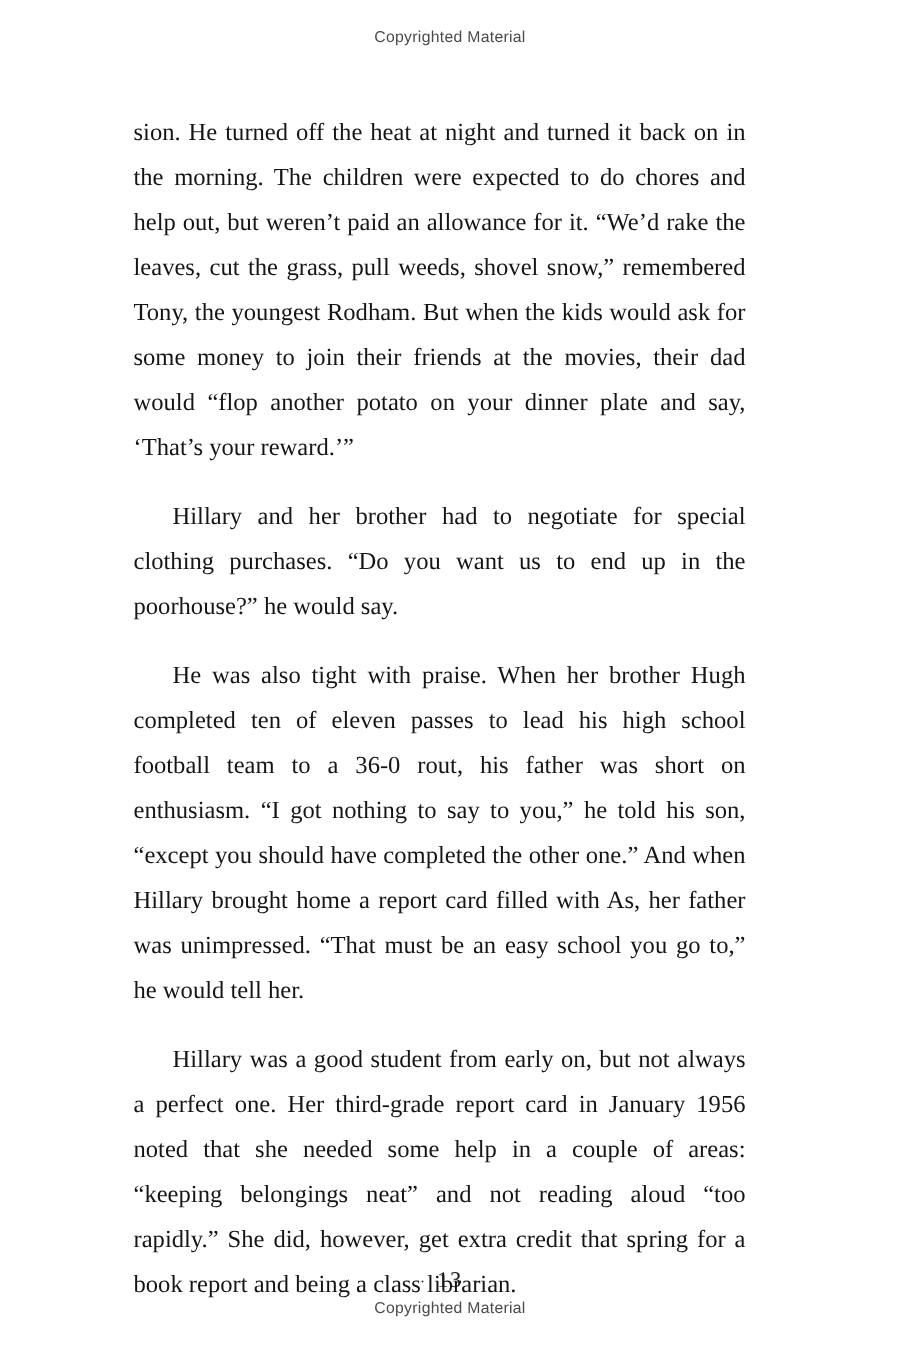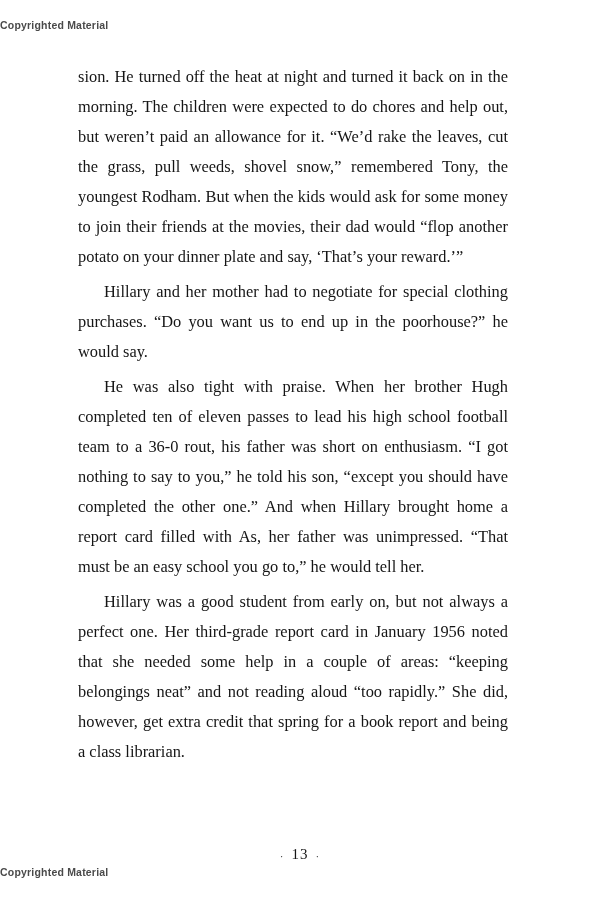--- a/index.html
+++ b/index.html
@@ -17,41 +17,40 @@
   .page {
     position: relative;
     width: 600px;
     height: 900px;
     box-sizing: border-box;
   }
   .watermark {
     position: absolute;
     left: 0;
     width: 600px;
-    text-align: left;
+    text-align: center;
     font-family: "Liberation Sans", sans-serif;
     font-size: 10.5px;
     letter-spacing: 0.2px;
     color: #4a4a4a;
-    font-weight: bold;
   }
   .watermark-top {
     top: 19px;
   }
   .watermark-bottom {
     top: 866px;
   }
   .body-text {
     position: absolute;
     left: 73px;
     top: 57px;
     width: 440px;
   }
   p.para {
-    margin: 5px;
+    margin: 16px;
     font-size: 16.4px;
     line-height: 30px;
     text-align: justify;
     text-justify: inter-word;
     hyphens: manual;
     color: #151515;
   }
   p.para.indent {
     text-indent: 26px;
   }
@@ -77,21 +76,21 @@
 </style>
 </head>
 <body>
 
 <div class="page">
 
   <div class="watermark watermark-top">Copyrighted Material</div>
 
   <div class="body-text">
     <p class="para">sion. He turned off the heat at night and turned it back on in the morning. The children were expected to do chores and help out, but weren’t paid an allowance for it. “We’d rake the leaves, cut the grass, pull weeds, shovel snow,” remembered Tony, the youngest Rodham. But when the kids would ask for some money to join their friends at the movies, their dad would “flop another potato on your dinner plate and say, ‘That’s your reward.’”</p>
-    <p class="para indent">Hillary and her mother had to negotiate for special clothing purchases. “Do you want us to end up in the poorhouse?” he would say.</p>
+    <p class="para indent">Hillary and her brother had to negotiate for special clothing purchases. “Do you want us to end up in the poorhouse?” he would say.</p>
     <p class="para indent">He was also tight with praise. When her brother Hugh completed ten of eleven passes to lead his high school football team to a 36-0 rout, his father was short on enthusiasm. “I got nothing to say to you,” he told his son, “except you should have completed the other one.” And when Hillary brought home a report card filled with As, her father was unimpressed. “That must be an easy school you go to,” he would tell her.</p>
     <p class="para indent">Hillary was a good student from early on, but not always a perfect one. Her third-grade report card in January 1956 noted that she needed some help in a couple of areas: “keeping belongings neat” and not reading aloud “too rapidly.” She did, however, get extra credit that spring for a book report and being a class librarian.</p>
   </div>
 
   <div class="footer">
     <span class="dot">·</span><span class="pagenum">13</span><span class="dot">·</span>
   </div>
 
   <div class="watermark watermark-bottom">Copyrighted Material</div>
 

